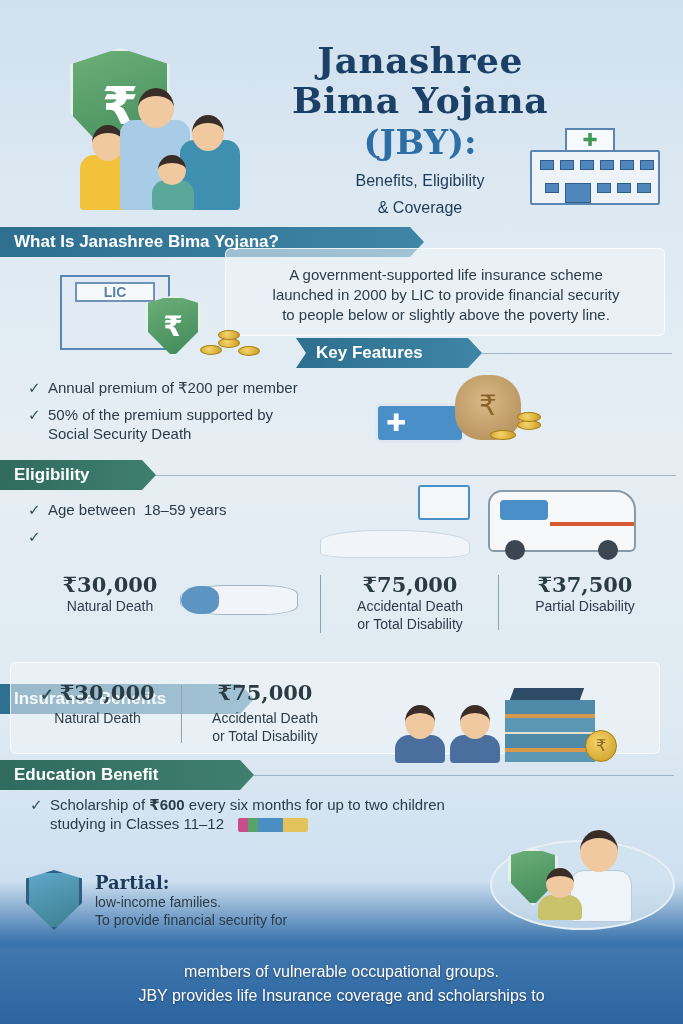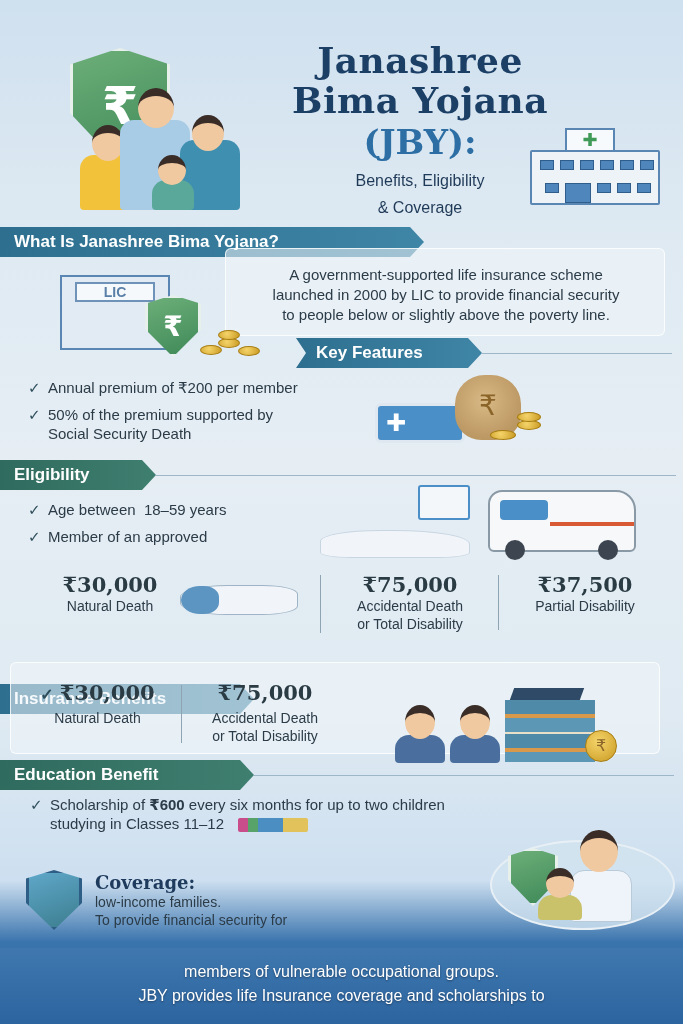--- a/index.html
+++ b/index.html
@@ -173,21 +173,20 @@
   <div class="rule" style="left:156px; top:475px; width:520px;"></div>
 
   <div class="abs" style="left:28px; top:500px; width:300px;">
     <div class="check-item" style="margin-bottom:8px;">
       <span class="check">✓</span>
       <span style="white-space:pre;">Age between  18–59 years</span>
     </div>
     <div class="check-item">
       <span class="check">✓</span>
       <span>
-        <span style="display:block;">Member of an approved</span>
       </span>
     </div>
   </div>
   <div>
     <div class="abs" style="left:418px; top:485px; width:52px; height:35px; background:#f4f7fa; border:2px solid #4a8fc7; border-radius:3px;"></div>
     <div class="abs" style="left:320px; top:530px; width:150px; height:28px; background:#f1f5f9; border-radius:40% 50% 20% 20%; border:1px solid #c8d6e2;"></div>
     <div class="abs" style="left:488px; top:490px; width:148px; height:62px; background:#f6f8fa; border:2px solid #8a99a6; border-radius:14px 20px 6px 6px;"></div>
     <div class="abs" style="left:500px; top:500px; width:48px; height:20px; background:#4a8fc7; border-radius:4px;"></div>
     <div class="abs" style="left:550px; top:522px; width:84px; height:4px; background:#d85a35;"></div>
     <div class="abs" style="left:505px; top:540px; width:20px; height:20px; background:#3d4650; border-radius:50%;"></div>
@@ -249,21 +248,21 @@
         <span style="display:block;">
           <span>studying in Classes 11–12</span>
           <span style="display:inline-block; width:70px; height:14px; margin-left:10px; vertical-align:middle; background:linear-gradient(90deg,#c94d8a 0 10px,#58a36a 10px 20px,#4b8fc2 20px 45px,#e2c25a 45px 70px); border-radius:2px;"></span>
         </span>
       </span>
     </div>
   </div>
 
   <div class="abs" style="left:26px; top:870px; width:56px; height:60px; background:linear-gradient(160deg,#5fa7c9,#3c7e8f); border:3px solid #2e5e86; clip-path: polygon(50% 0, 100% 14%, 100% 55%, 50% 100%, 0 55%, 0 14%);"></div>
   <div class="abs" style="left:95px; top:872px; width:300px;">
-    <div class="purpose-title">Coverage:</div>
+    <div class="purpose-title">Partial:</div>
     <div class="purpose-text">low-income families.</div>
     <div class="purpose-text">To provide financial security for</div>
   </div>
   <div>
     <div class="abs" style="left:490px; top:840px; width:185px; height:90px; border-radius:50%; background:rgba(210,228,240,0.8); border:2px solid #e8f0f6;"></div>
     <div class="shield" style="left:508px; top:848px; width:50px; height:58px;"></div>
     <div class="body-block" style="left:570px; top:870px; width:62px; height:52px; background:#eef4fa; border:1px solid #b9cad8;"></div>
     <div class="person-head" style="left:580px; top:830px; width:38px; height:42px;"></div>
     <div class="body-block" style="left:538px; top:895px; width:44px; height:25px; background:#c9c26a;"></div>
     <div class="person-head" style="left:546px; top:868px; width:28px; height:30px;"></div>

